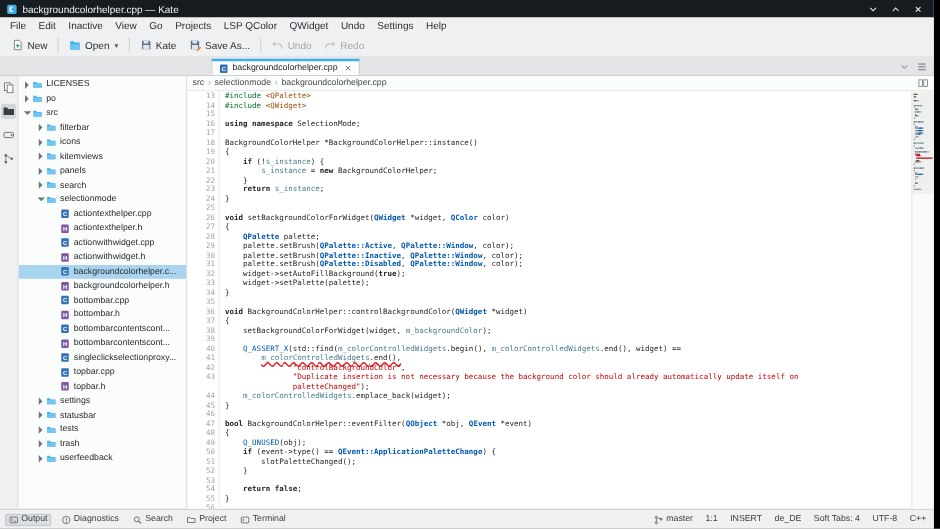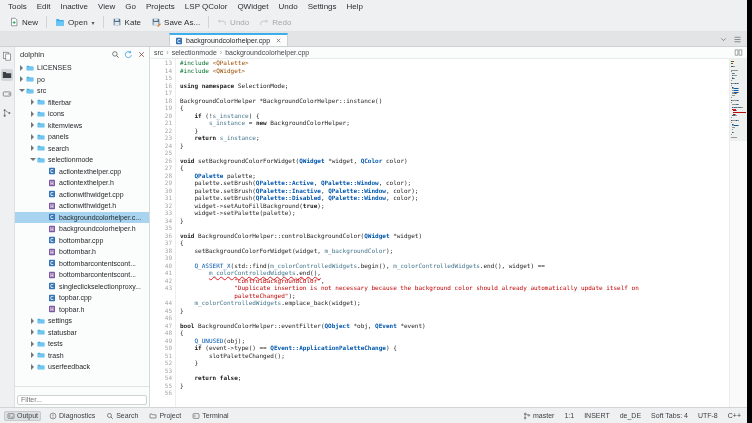--- a/index.html
+++ b/index.html
@@ -105,23 +105,49 @@
   .sbtn.active{background:#dcdfe1;box-shadow:inset 0 0 0 1px #c6cacc;}
   .sicon{width:8px;height:8px;}
   #status-right{margin-left:auto;display:flex;align-items:center;gap:10px;padding-right:2px;}
   .sritem{display:flex;align-items:center;gap:2px;}
 </style>
 </head>
 <body>
 
 <div class="window">
 
+  <div class="titlebar">
+    <span class="app-icon" data-icon="kate-icon">
+        <svg viewBox="0 0 12 12">
+          <rect x="1" y="1" width="10" height="10" rx="2" fill="#3daee9"></rect>
+          <path d="M4 3v6M4 6l3-3M4 6l3 3" stroke="#fff" stroke-width="1.1" fill="none"></path>
+        </svg>
+      </span>
+    <span class="win-title">backgroundcolorhelper.cpp — Kate</span>
+    <div class="win-controls">
+      <span data-icon="minimize-icon">
+          <svg viewBox="0 0 12 12">
+            <path d="M3 4.5l3 3 3-3" fill="none" stroke="#eef1f2" stroke-width="1.1"></path>
+          </svg>
+        </span>
+      <span data-icon="maximize-icon">
+          <svg viewBox="0 0 12 12">
+            <path d="M3 7.5l3-3 3 3" fill="none" stroke="#eef1f2" stroke-width="1.1"></path>
+          </svg>
+        </span>
+      <span data-icon="close-window-icon">
+          <svg viewBox="0 0 12 12">
+            <path d="M3.5 3.5l5 5m0-5l-5 5" stroke="#eef1f2" stroke-width="1.1"></path>
+          </svg>
+        </span>
+    </div>
+  </div>
 
   <div class="menubar" id="menubar">
-      <span class="menu-item">Tools</span>
+      <span class="menu-item">File</span>
       <span class="menu-item">Edit</span>
       <span class="menu-item">Inactive</span>
       <span class="menu-item">View</span>
       <span class="menu-item">Go</span>
       <span class="menu-item">Projects</span>
       <span class="menu-item">LSP QColor</span>
       <span class="menu-item">QWidget</span>
       <span class="menu-item">Undo</span>
       <span class="menu-item">Settings</span>
       <span class="menu-item">Help</span>
@@ -254,40 +280,20 @@
               <circle cx="3.2" cy="2.8" r="1.3" fill="#6a6e71"></circle>
               <circle cx="3.2" cy="9.2" r="1.3" fill="#6a6e71"></circle>
               <circle cx="8.8" cy="6" r="1.3" fill="#6a6e71"></circle>
               <path d="M3.2 4v4M4.4 3.4l3.2 2" stroke="#6a6e71" stroke-width="0.8" fill="none"></path>
             </svg>
           </span>
         </div>
       </div>
 
     <div class="sidepanel">
-      <div class="panel-header">
-        <span class="panel-title">dolphin</span>
-        <span data-icon="search-icon">
-            <svg viewBox="0 0 12 12">
-              <circle cx="5.2" cy="5.2" r="3" fill="none" stroke="#4f5356" stroke-width="1"></circle>
-              <path d="M7.5 7.5l2.6 2.6" stroke="#4f5356" stroke-width="1.2"></path>
-            </svg>
-          </span>
-        <span data-icon="reload-icon">
-            <svg viewBox="0 0 12 12">
-              <path d="M9.8 6.8A4 4 0 1 1 8.6 3.2" fill="none" stroke="#2f9fe0" stroke-width="1.1"></path>
-              <path d="M8.8 1.2v2.4H6.4" fill="none" stroke="#2f9fe0" stroke-width="1"></path>
-            </svg>
-          </span>
-        <span data-icon="close-panel-icon">
-            <svg viewBox="0 0 12 12">
-              <path d="M3 3l6 6m0-6l-6 6" stroke="#8a4444" stroke-width="1.1" fill="none"></path>
-            </svg>
-          </span>
-      </div>
       <div class="tree" id="tree">
           <div class="tree-row" style="padding-left: 3px;">
             <span class="expander right"></span>
             <span class="ficon" data-icon="folder-icon">
               <svg viewBox="0 0 12 12">
                 <path d="M1 2.5h3.4l1 1.3H11v5.7H1z" fill="#3daee9"></path>
                 <path d="M1 4.6h10v4.9H1z" fill="#71c5f0"></path>
               </svg>
             </span>
             <span class="tree-label">LICENSES</span>
@@ -546,23 +552,20 @@
             <span class="expander right"></span>
             <span class="ficon" data-icon="folder-icon">
               <svg viewBox="0 0 12 12">
                 <path d="M1 2.5h3.4l1 1.3H11v5.7H1z" fill="#3daee9"></path>
                 <path d="M1 4.6h10v4.9H1z" fill="#71c5f0"></path>
               </svg>
             </span>
             <span class="tree-label">userfeedback</span>
           </div>
         </div>
-      <div class="filter-row">
-        <input class="filter-input" placeholder="Filter..." style="">
-      </div>
     </div>
 
     <div class="editor">
       <div class="breadcrumb" id="breadcrumb">
           <span class="crumb">src</span>
           <span class="crumb-sep">›</span>
           <span class="crumb">selectionmode</span>
           <span class="crumb-sep">›</span>
           <span class="crumb">backgroundcolorhelper.cpp</span>
           <span class="bc-spacer"></span>

